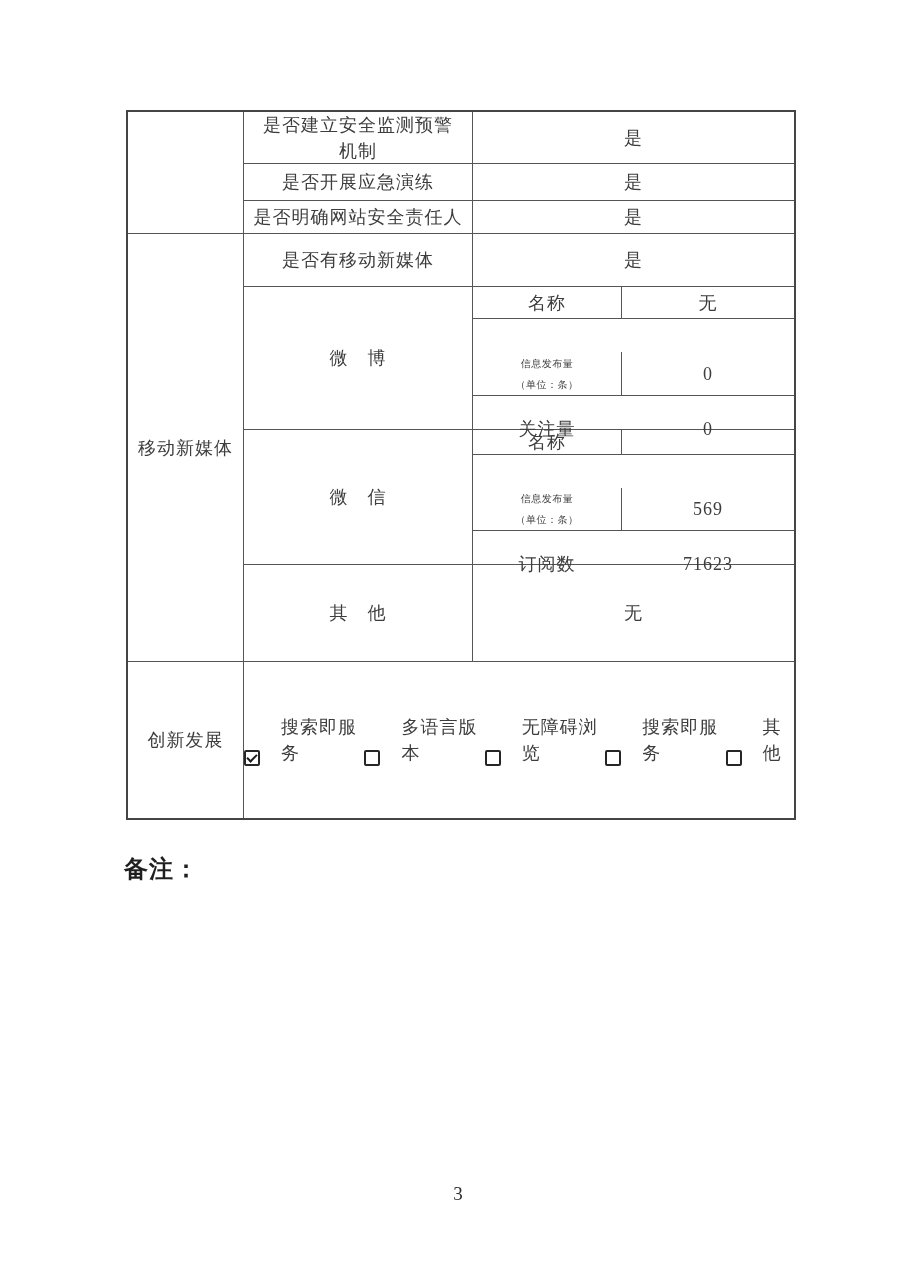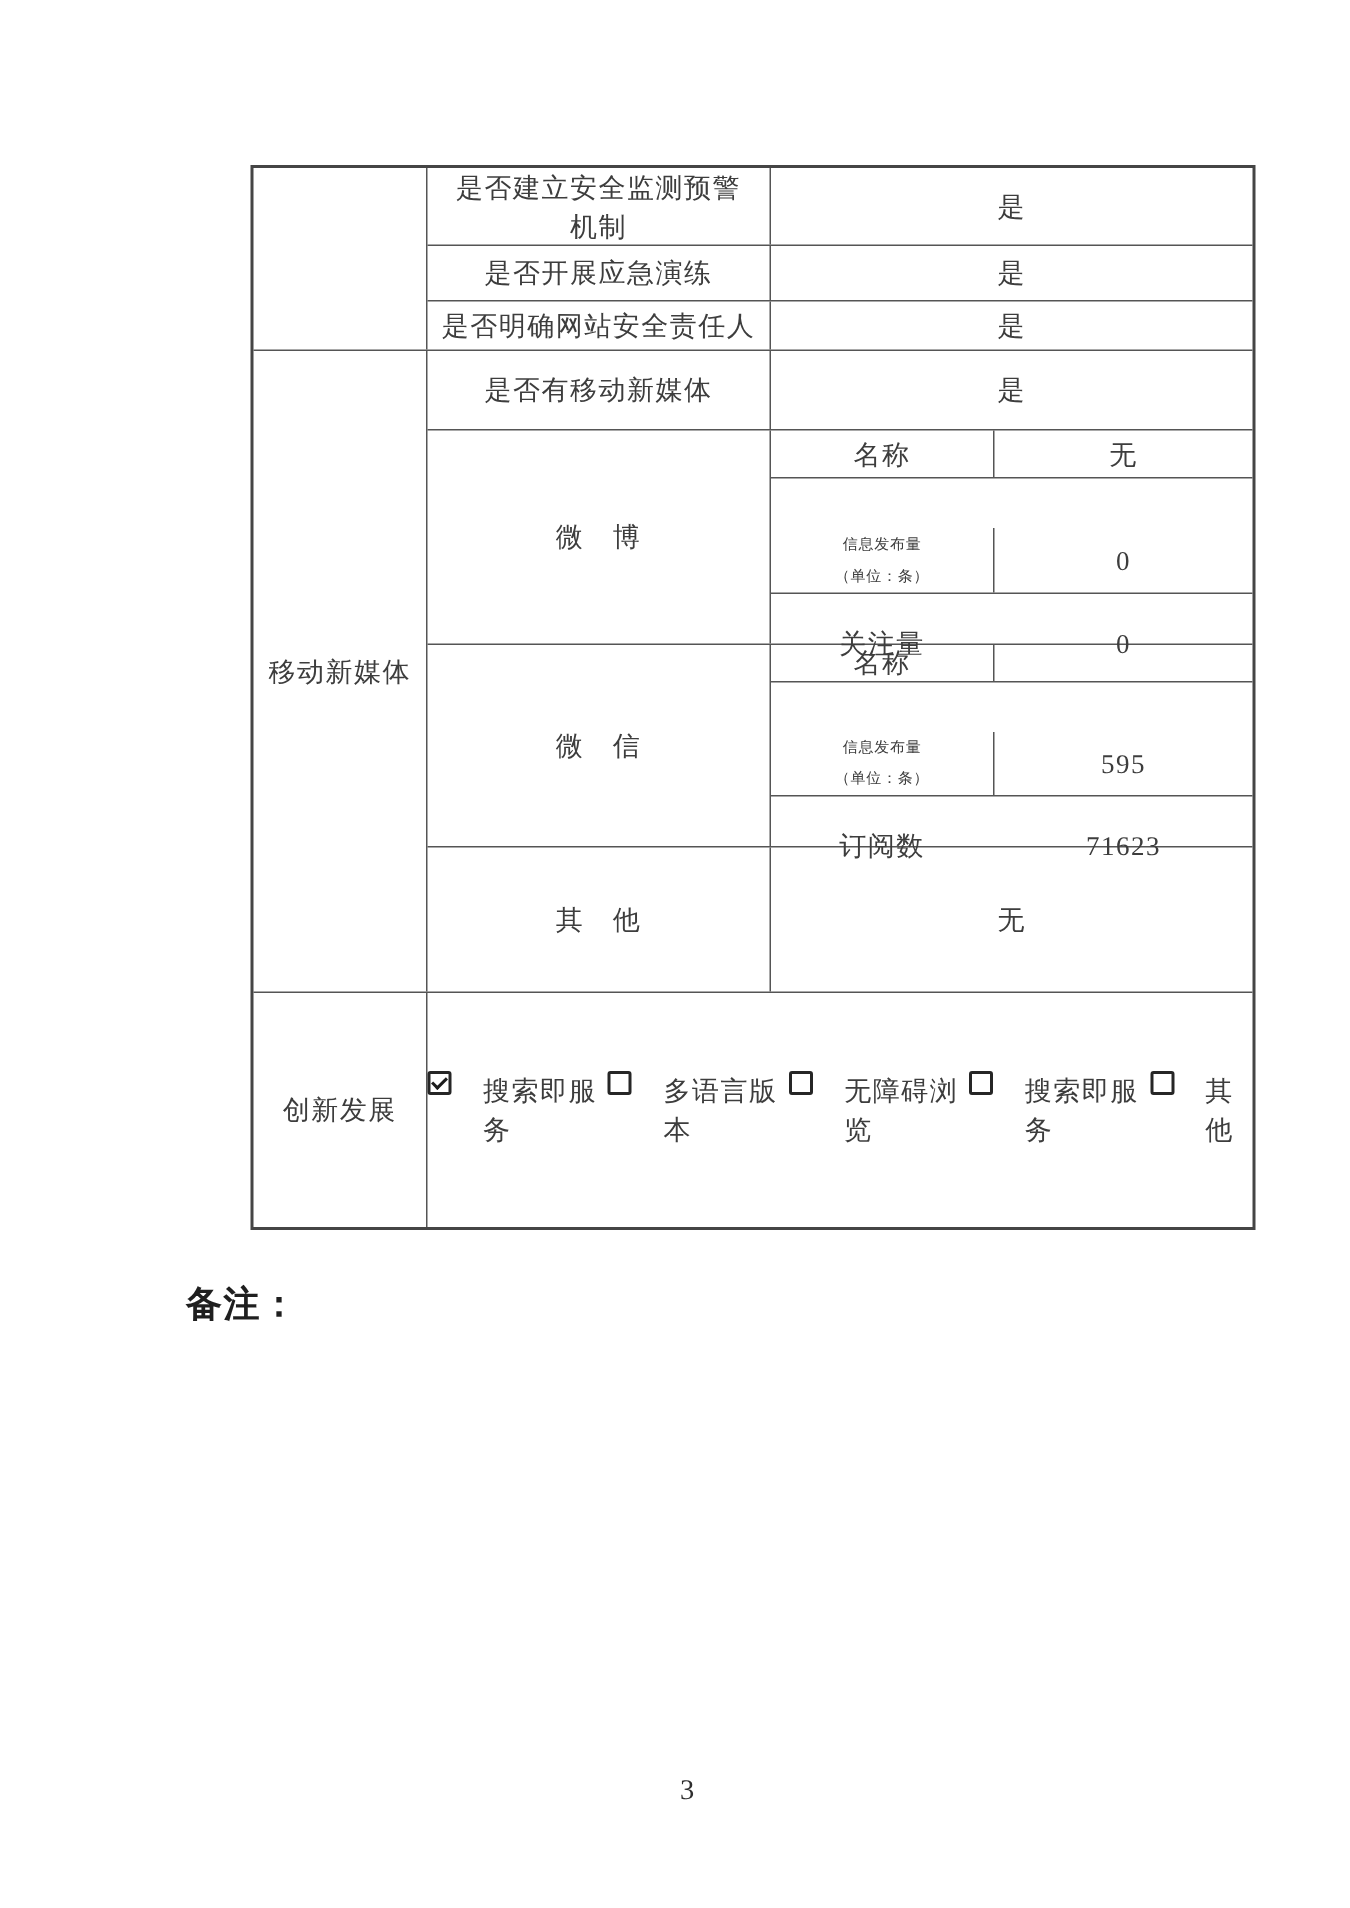--- a/index.html
+++ b/index.html
@@ -5,21 +5,21 @@
   * { margin:0; padding:0; box-sizing:border-box; }
   html,body { background:#ffffff; }
   body {
     width:900px; height:1272px; position:relative;
     font-family:"Liberation Serif","DejaVu Serif",serif;
     color:#3d3d3d;
   }
   .report-table {
     position:absolute; left:126px; top:110px; width:670px; height:710px;
     border:2px solid #454545; display:flex; flex-direction:column;
-    font-size:18px; letter-spacing:1px; line-height:26px;margin-left:41px;
+    font-size:18px; letter-spacing:1px; line-height:26px;
   }
   .sec { display:flex; flex-direction:row; }
   .sec-divider { border-bottom:1px solid #555555; }
   .c1 {
     width:116px; border-right:1px solid #555555; flex-shrink:0;
     display:flex; align-items:center; justify-content:center; text-align:center;
   }
   .stack { flex:1; display:flex; flex-direction:column; min-width:0; }
   .r { display:flex; flex-direction:row; min-height:0; }
   .rb { border-bottom:1px solid #555555; }
@@ -37,21 +37,21 @@
     width:149px; flex-shrink:0; border-right:1px solid #555555;
     display:flex; flex-direction:column; align-items:center; justify-content:center;
     text-align:center;
   }
   .small { font-size:10px; letter-spacing:0.5px; line-height:21px; }
   .line { display:block; }
   .cb-row {
     flex:1; display:flex; align-items:center; justify-content:center;
     letter-spacing:1px;
   }
-  .cb-item { display:inline-flex; align-items:flex-start;gap:20px; }
+  .cb-item { display:inline-flex; align-items:flex-end;gap:20px; }
   .cb {
     width:16px; height:16px; border:2.5px solid #262626; border-radius:2px;
     display:inline-block; position:relative; background:#ffffff; margin-right:1px;
     flex-shrink:0;
   }
   .cb[data-checked="true"]::after {
     content:""; position:absolute; left:1px; top:1.5px; width:8px; height:4px;
     border-left:2.5px solid #1c1c1c; border-bottom:2.5px solid #1c1c1c;
     transform:rotate(-45deg);
   }
@@ -124,21 +124,21 @@
         <div class="lcell">微　信</div>
         <div class="subrows">
           <div class="r rb" style="height:35px;">
             <div class="slabel">名称</div>
           </div>
           <div class="r rb" style="height:60px;">
             <div class="slabel small">
               <span class="line">信息发布量</span>
               <span class="line">（单位：条）</span>
             </div>
-            <div class="vcell">595</div>
+            <div class="vcell">569</div>
           </div>
           <div class="r grow">
             <div class="slabel">订阅数</div>
             <div class="vcell">71623</div>
           </div>
         </div>
       </div>
 
       <div class="r grow">
         <div class="lcell">其　他</div>

